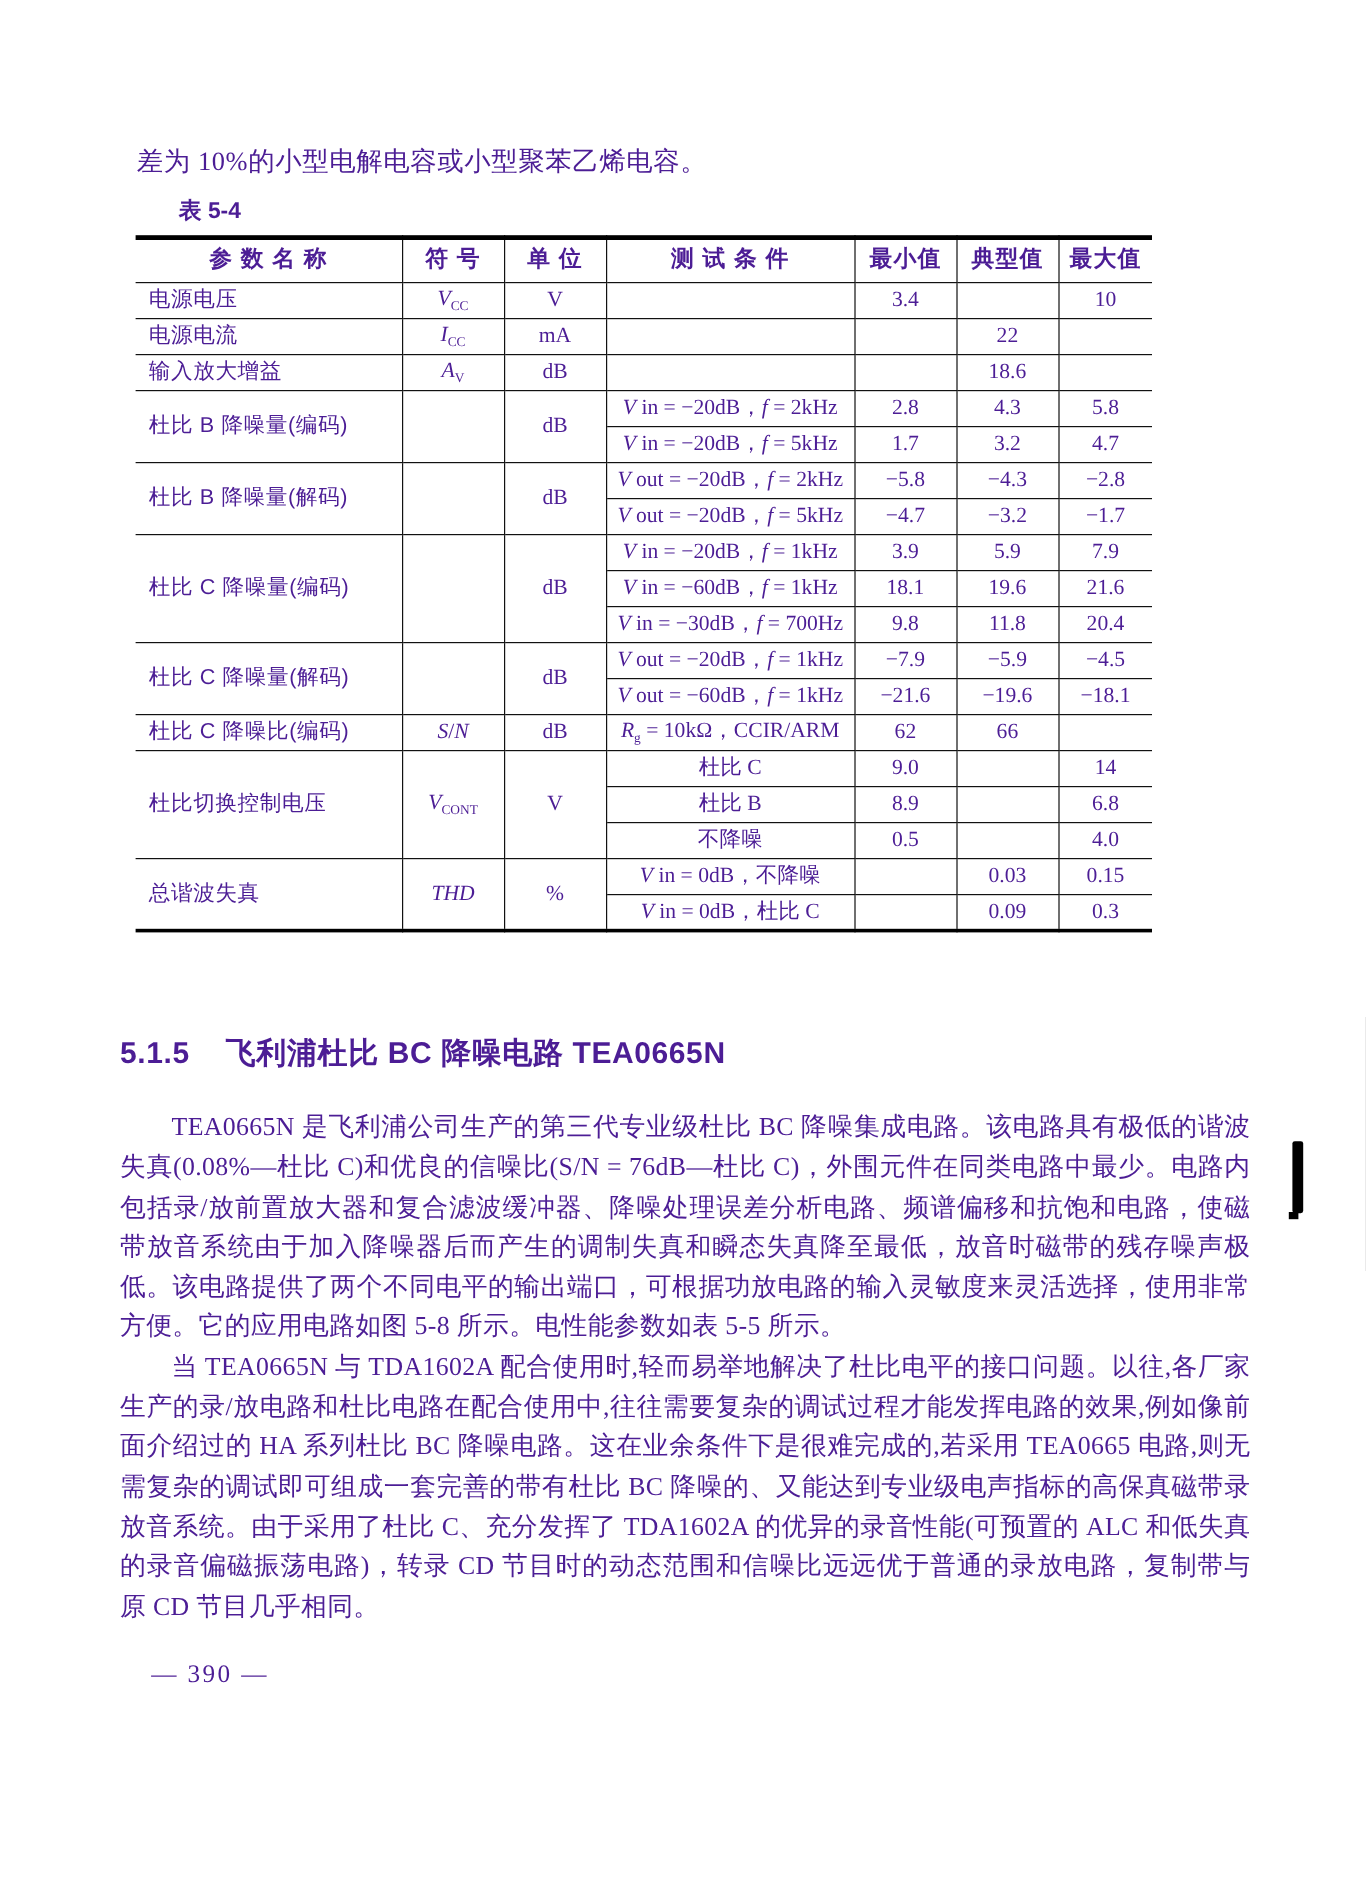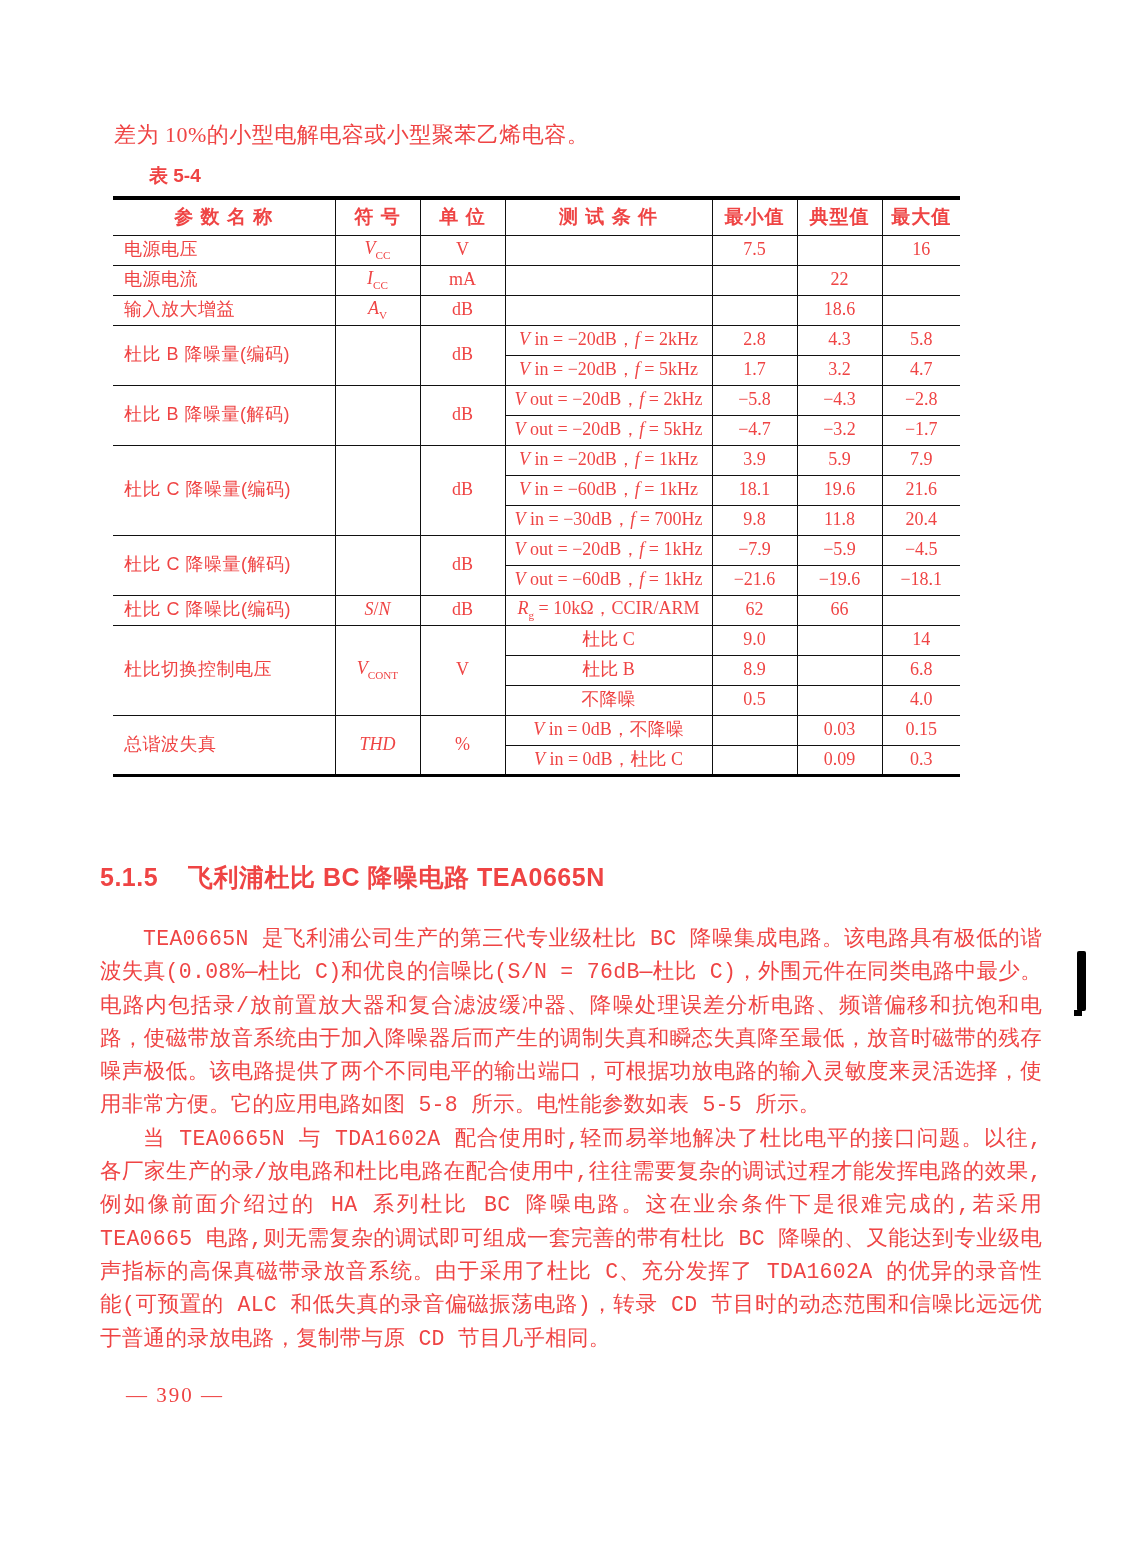--- a/index.html
+++ b/index.html
@@ -3,21 +3,21 @@
 <meta charset="utf-8">
 <style>
   * { box-sizing: border-box; }
   html, body { margin: 0; padding: 0; background: #d8d8d8; }
   .page {
     position: relative;
     width: 1138px;
     height: 1568px;
     margin: 0 auto;
     background: #ffffff;
-    color: #ef4444;
+    color: #4c1d95;
     font-family: "Liberation Serif", "DejaVu Serif", serif;
     overflow: hidden;
   }
 
   
   .intro {
     position: absolute;
     top: 120px;
     left: 114px;
     width: 930px;
@@ -94,21 +94,21 @@
     position: absolute;
     top: 923px;
     left: 100px;
     width: 942px;
     font-size: 21.5px;
     line-height: 33.3px;
     text-align: justify;
     text-justify: inter-ideograph;
     letter-spacing: 0.3px;
   }
-  .text-flow p { margin: 0; text-indent: 2em; font-family: Liberation Mono, monospace; }
+  .text-flow p { margin: 0; text-indent: 2em; }
 
   
   .pageno {
     position: absolute;
     top: 1383px;
     left: 126px;
     font-size: 21px;
     letter-spacing: 2px;
   }
 
@@ -161,23 +161,23 @@
           <th>典型值</th>
           <th>最大值</th>
         </tr>
       </thead>
     <tbody id="t-body">
         <tr>
           <td class="c-name" rowspan="1">电源电压</td>
           <td class="c-sym" rowspan="1"><i>V</i><sub>CC</sub></td>
           <td class="c-unit" rowspan="1">V</td>
           <td class="c-cond"></td>
-          <td class="c-val">7.5</td>
-          <td class="c-val"></td>
-          <td class="c-val">16</td>
+          <td class="c-val">3.4</td>
+          <td class="c-val"></td>
+          <td class="c-val">10</td>
         </tr>
         <tr>
           <td class="c-name" rowspan="1">电源电流</td>
           <td class="c-sym" rowspan="1"><i>I</i><sub>CC</sub></td>
           <td class="c-unit" rowspan="1">mA</td>
           <td class="c-cond"></td>
           <td class="c-val"></td>
           <td class="c-val">22</td>
           <td class="c-val"></td>
         </tr>

